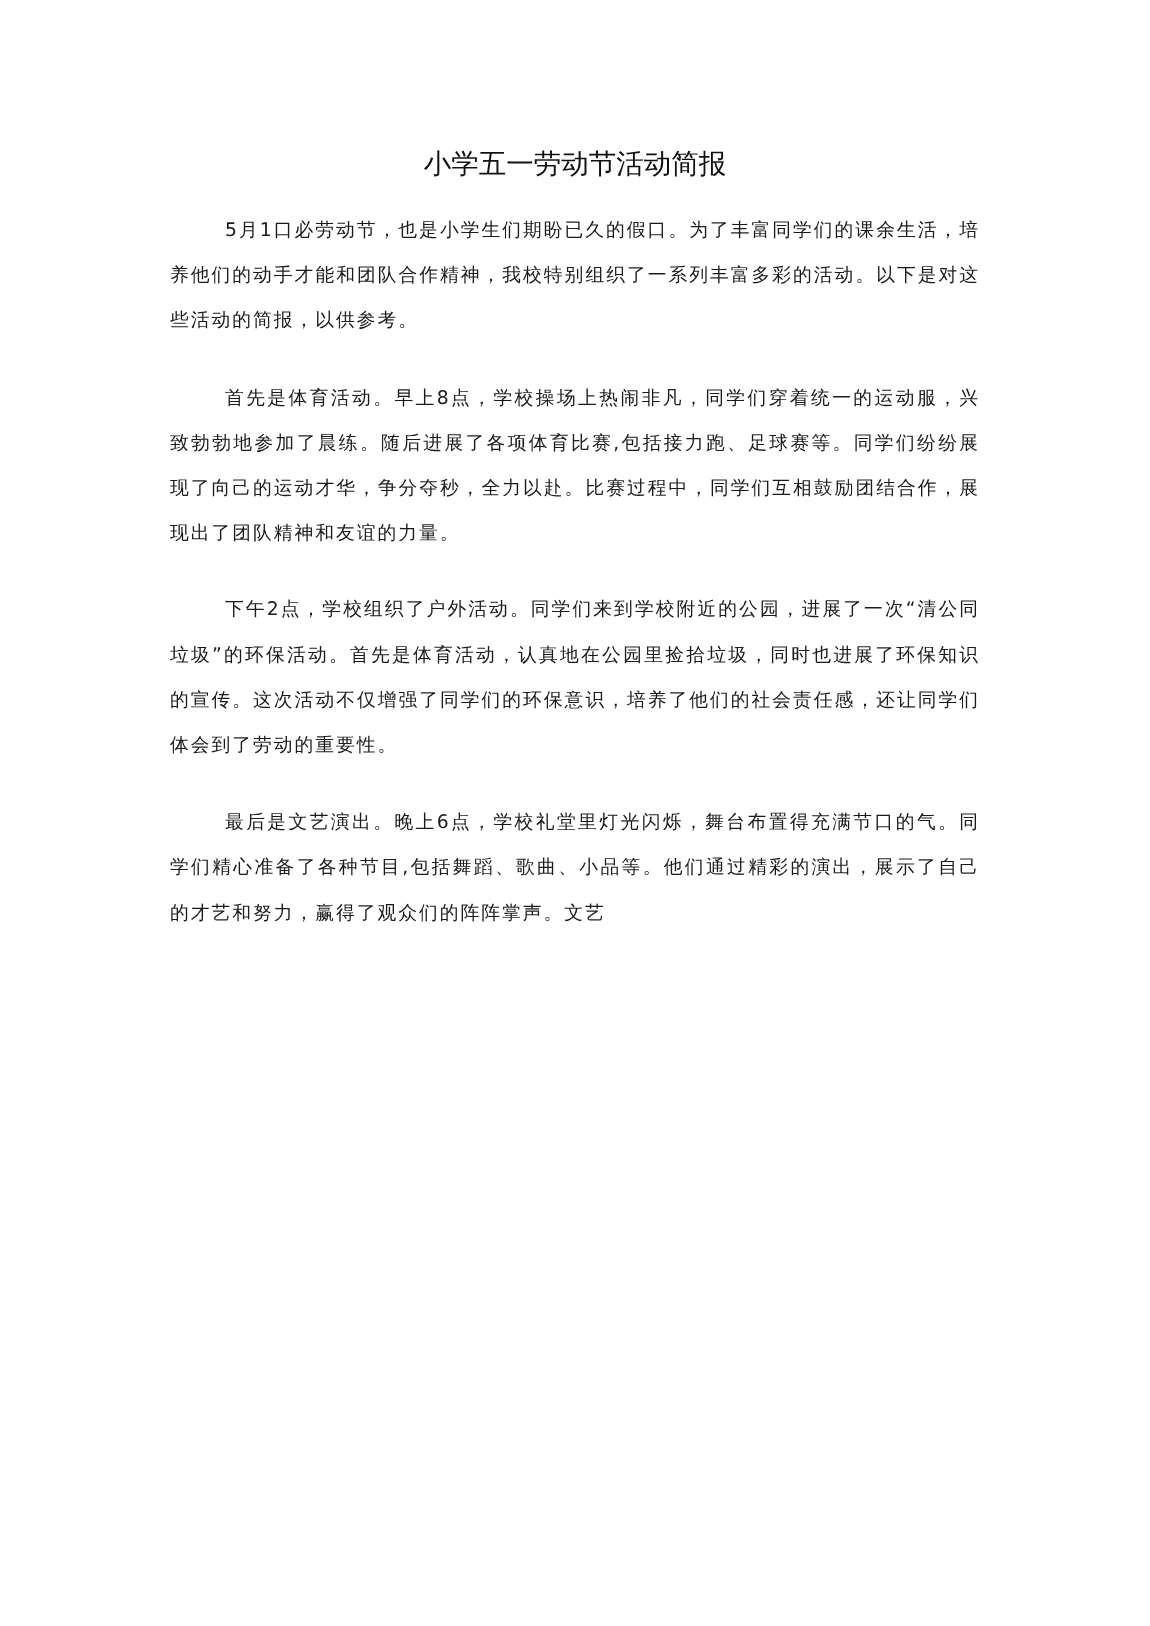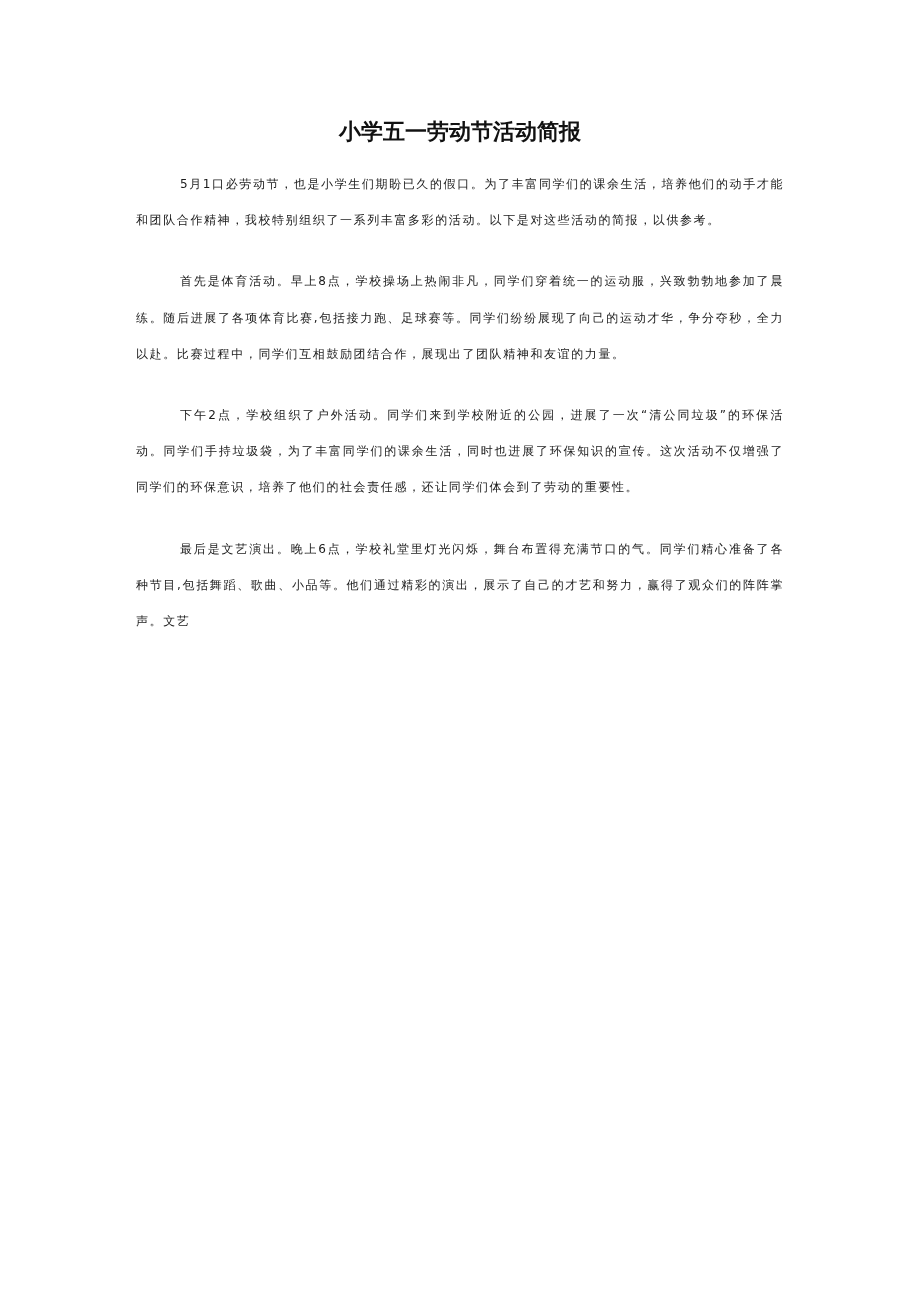--- a/index.html
+++ b/index.html
@@ -27,47 +27,47 @@
       position: absolute;
       top: 116px;
       left: 0;
       width: 920px;
       text-align: center;
       font-size: 22px;
       line-height: 32px;
       color: #111111;
       letter-spacing: 0px;
       margin: 0;
-      font-weight: bold;
+      font-weight: normal;
     }
     .body {
       position: absolute;
       left: 136px;
       top: 166px;
       width: 648px;
     }
     .para {
       margin: 0;
-      font-size: 12px;
+      font-size: 15px;
       line-height: 36.2px;
       text-indent: 44px;
       text-align: justify;
       letter-spacing: 1.6px;
       color: #1a1a1a;
       word-break: break-all;
     }
     .para + .para {
       margin-top: 25px;
     }
   </style>
 </head>
 <body>
 
 <div class="page">
   <h1 class="title">小学五一劳动节活动简报</h1>
 
   <div class="body">
     <p class="para">5月1口必劳动节，也是小学生们期盼已久的假口。为了丰富同学们的课余生活，培养他们的动手才能和团队合作精神，我校特别组织了一系列丰富多彩的活动。以下是对这些活动的简报，以供参考。</p>
     <p class="para">首先是体育活动。早上8点，学校操场上热闹非凡，同学们穿着统一的运动服，兴致勃勃地参加了晨练。随后进展了各项体育比赛,包括接力跑、足球赛等。同学们纷纷展现了向己的运动才华，争分夺秒，全力以赴。比赛过程中，同学们互相鼓励团结合作，展现出了团队精神和友谊的力量。</p>
-    <p class="para">下午2点，学校组织了户外活动。同学们来到学校附近的公园，进展了一次“清公同垃圾”的环保活动。同学们手持垃圾袋，为了丰富同学们的课余生活，同时也进展了环保知识的宣传。这次活动不仅增强了同学们的环保意识，培养了他们的社会责任感，还让同学们体会到了劳动的重要性。</p>
+    <p class="para">下午2点，学校组织了户外活动。同学们来到学校附近的公园，进展了一次“清公同垃圾”的环保活动。首先是体育活动，认真地在公园里捡拾垃圾，同时也进展了环保知识的宣传。这次活动不仅增强了同学们的环保意识，培养了他们的社会责任感，还让同学们体会到了劳动的重要性。</p>
     <p class="para">最后是文艺演出。晚上6点，学校礼堂里灯光闪烁，舞台布置得充满节口的气。同学们精心准备了各种节目,包括舞蹈、歌曲、小品等。他们通过精彩的演出，展示了自己的才艺和努力，赢得了观众们的阵阵掌声。文艺</p>
   </div>
 </div>
 
 </body></html>

